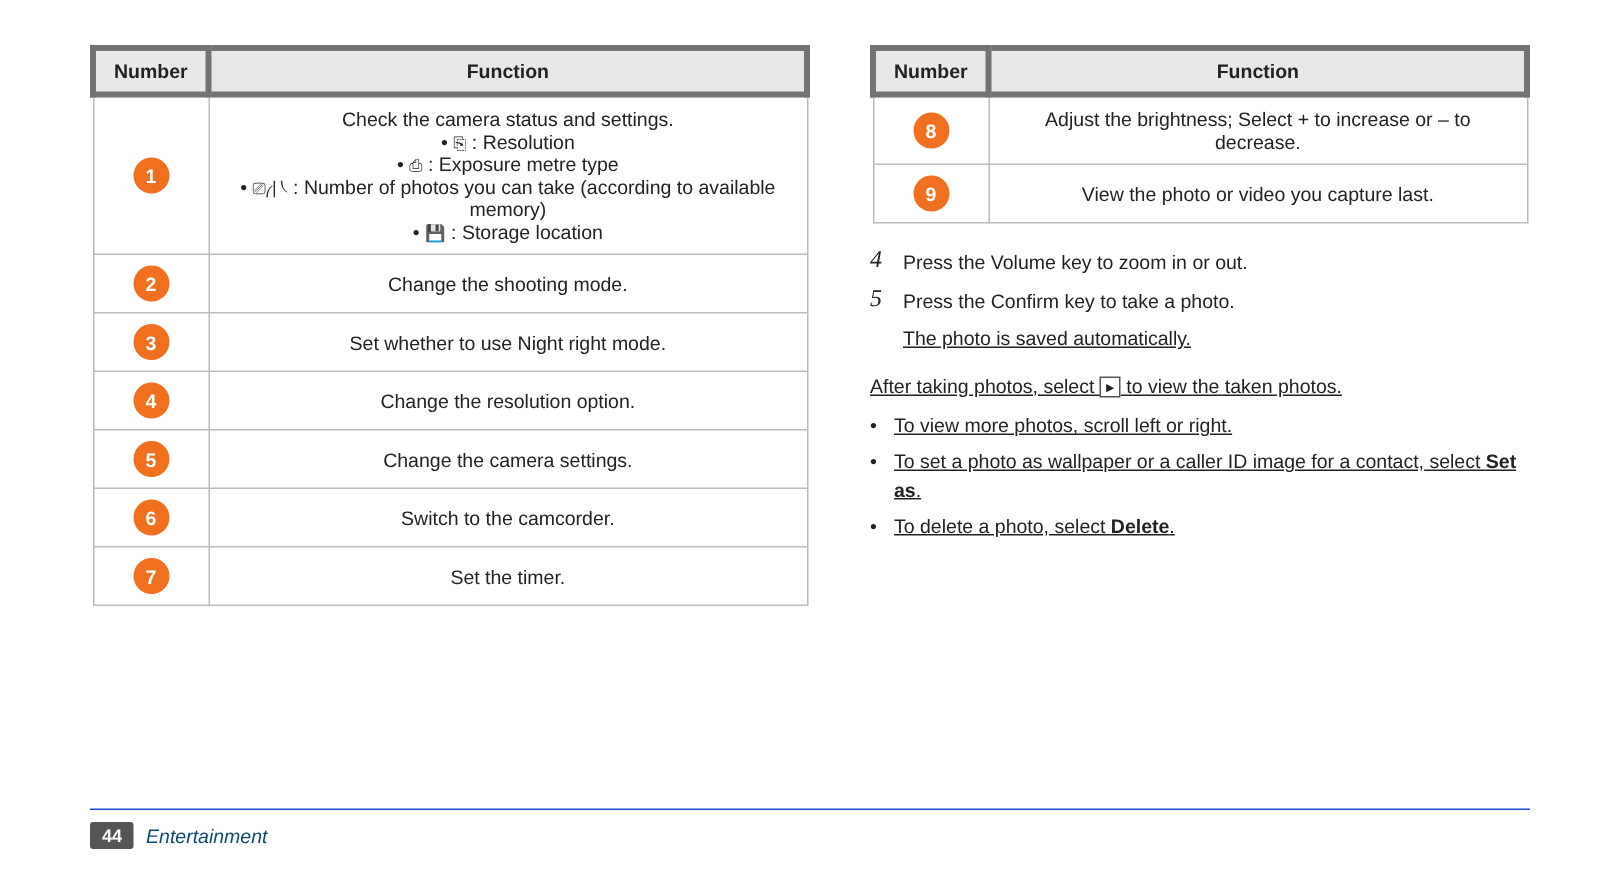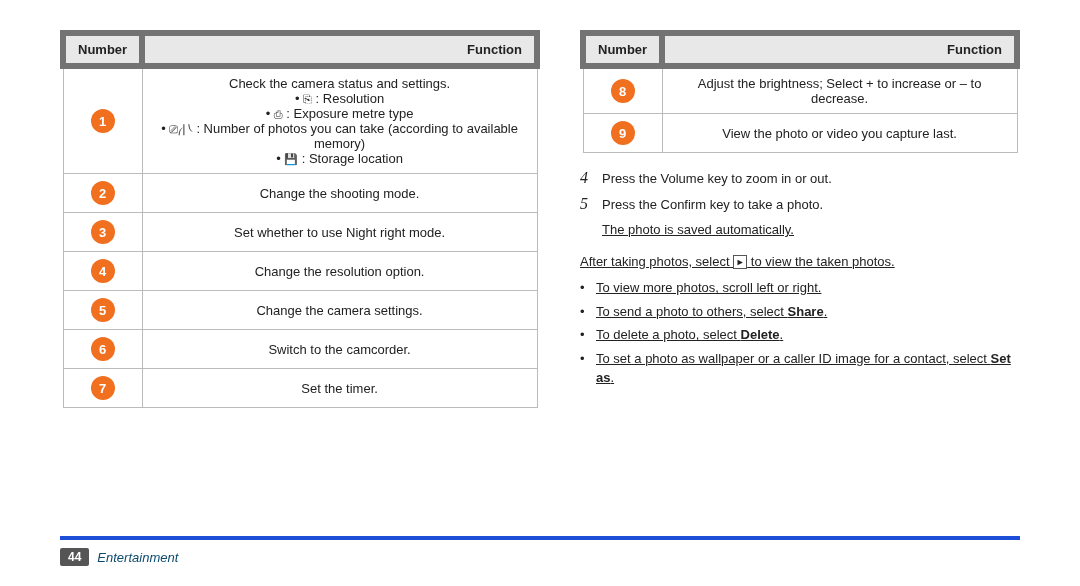--- a/index.html
+++ b/index.html
@@ -35,23 +35,23 @@
     }
 
     
     .info-table {
       width: 100%;
       border-collapse: collapse;
       font-size: 13px;
     }
     .info-table th {
       background: #e8e8e8;
-      border: 6px solid #737373;
+      border: 4px solid #737373;
       padding: 6px 12px;
-      text-align: right;
+      text-align: center;
       font-weight: bold;
     }
     .info-table td {
       border: 1px solid #bbb;
       padding: 7px 12px;
       vertical-align: middle;
       text-align: center;
     }
     .info-table td.number-cell {
       text-align: center;
@@ -121,21 +121,21 @@
       position: absolute;
       left: 0;
     }
 
     
     .footer {
       display: flex;
       align-items: center;
       gap: 8px;
       margin-top: 16px;
-      border-top: 4px solid #1d4ed8;
+      border-top: 1px solid #1d4ed8;
       padding-top: 8px;
     }
     .footer-num {
       background: #555;
       color: #fff;
       font-size: 12px;
       font-weight: bold;
       padding: 2px 8px;
       border-radius: 2px;
     }
@@ -278,23 +278,22 @@
         <span class="step-text">Press the Confirm key to take a photo.</span>
       </div>
       <div class="step-sub">The photo is saved automatically.</div>
 
       <div class="after-section">
         <p>
           After taking photos, select <span class="icon-arrow">►</span> to view the taken photos.
         </p>
         <ul class="bullet-list">
           <li>To view more photos, scroll left or right.</li>
-          <li>To send a photo to others, select <strong>Share</strong>.</li>
+          <li>To set a photo as wallpaper or a caller ID image for a contact, select <strong>Set as</strong>.</li>
           <li>To delete a photo, select <strong>Delete</strong>.</li>
-          <li>To set a photo as wallpaper or a caller ID image for a contact, select <strong>Set as</strong>.</li>
         </ul>
       </div>
     </div>
   </div>
 
   <div class="footer">
     <span class="footer-num">44</span>
     <span class="footer-label">Entertainment</span>
   </div>
 </div>

